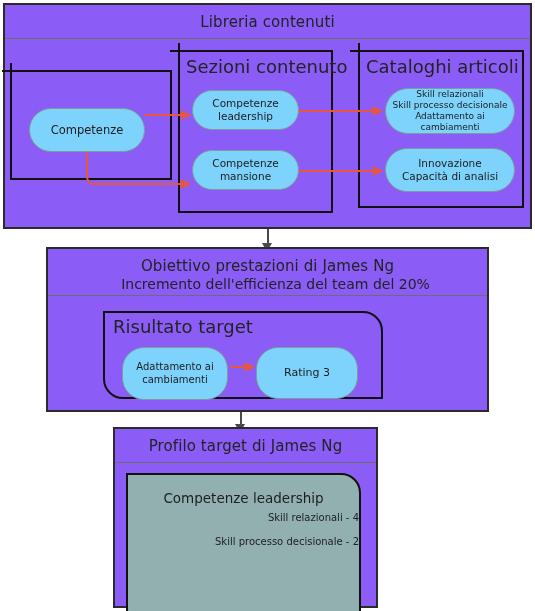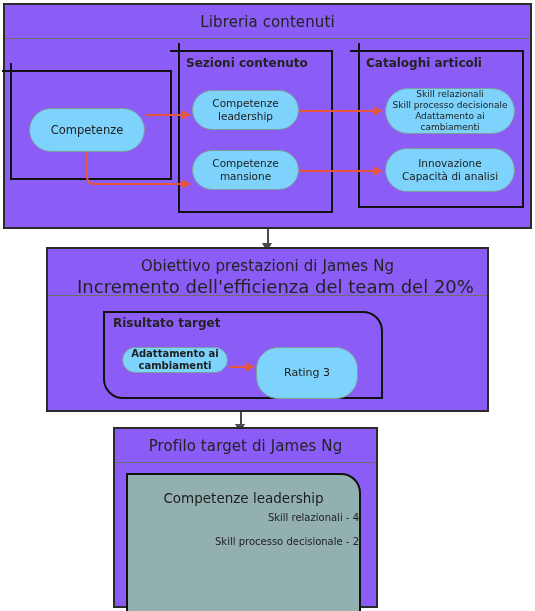--- a/index.html
+++ b/index.html
@@ -29,21 +29,21 @@
     text-align:center;
     font-size:15px;
     color:#232323;
     letter-spacing:.1px;
     pointer-events:none;
   }
   .panel-subtitle{
     position:absolute;
     left:16px; right:0;
     text-align:center;
-    font-size:18px;
+    font-size:14px;
     color:#232323;
     pointer-events:none;
   }
   .divider{
     position:absolute;
     left:0; right:0;
     height:0;
     border-top:1px solid #6d6d6d;
   }
 
@@ -65,25 +65,24 @@
   .group > .tick-h{
     position:absolute;
     left:-10px;
     top:-2px;
     width:11px;
     height:0;
     border-top:2px solid #111111;
   }
   .group-label{
     position:absolute;
-    font-size:12px;
+    font-size:18px;
     color:#232323;
     white-space:nowrap;
     pointer-events:none;
-    font-weight:bold;
   }
 
   
   .pill{
     position:absolute;
     box-sizing:border-box;
     background:#7dd3fc;
     border:1px solid #7e9c9d;
     border-radius:22px;
     display:flex;
@@ -232,21 +231,21 @@
 
   <div class="panel" style="left:46px; top:247px; width:443px; height:165px;">
     <div class="panel-title" style="top:8px;">Obiettivo prestazioni di James Ng</div>
     <div class="panel-subtitle" style="top:27px;">Incremento dell'efficienza del team del 20%</div>
     <div class="divider" style="top:46px;"></div>
   </div>
 
   <div class="roundbox" style="left:103px; top:311px; width:280px; height:88px;"></div>
   <div class="group-label" style="left:113px; top:316px;">Risultato target</div>
 
-  <div class="pill" style="left:122px; top:347px; width:106px; height:26px; font-size:10px;font-weight:bold;">
+  <div class="pill" style="left:122px; top:347px; width:106px; height:53px; font-size:10px;">
     <span class="pl">
       <span>Adattamento ai</span><br>
       <span>cambiamenti</span>
     </span>
   </div>
 
   <div class="arrow-line" style="left:230px; top:366px; width:16px; height:2px;"></div>
   <div class="arrow-head-r" style="left:245px; top:362px;"></div>
 
   <div class="pill" style="left:256px; top:347px; width:102px; height:52px; font-size:11px;">

